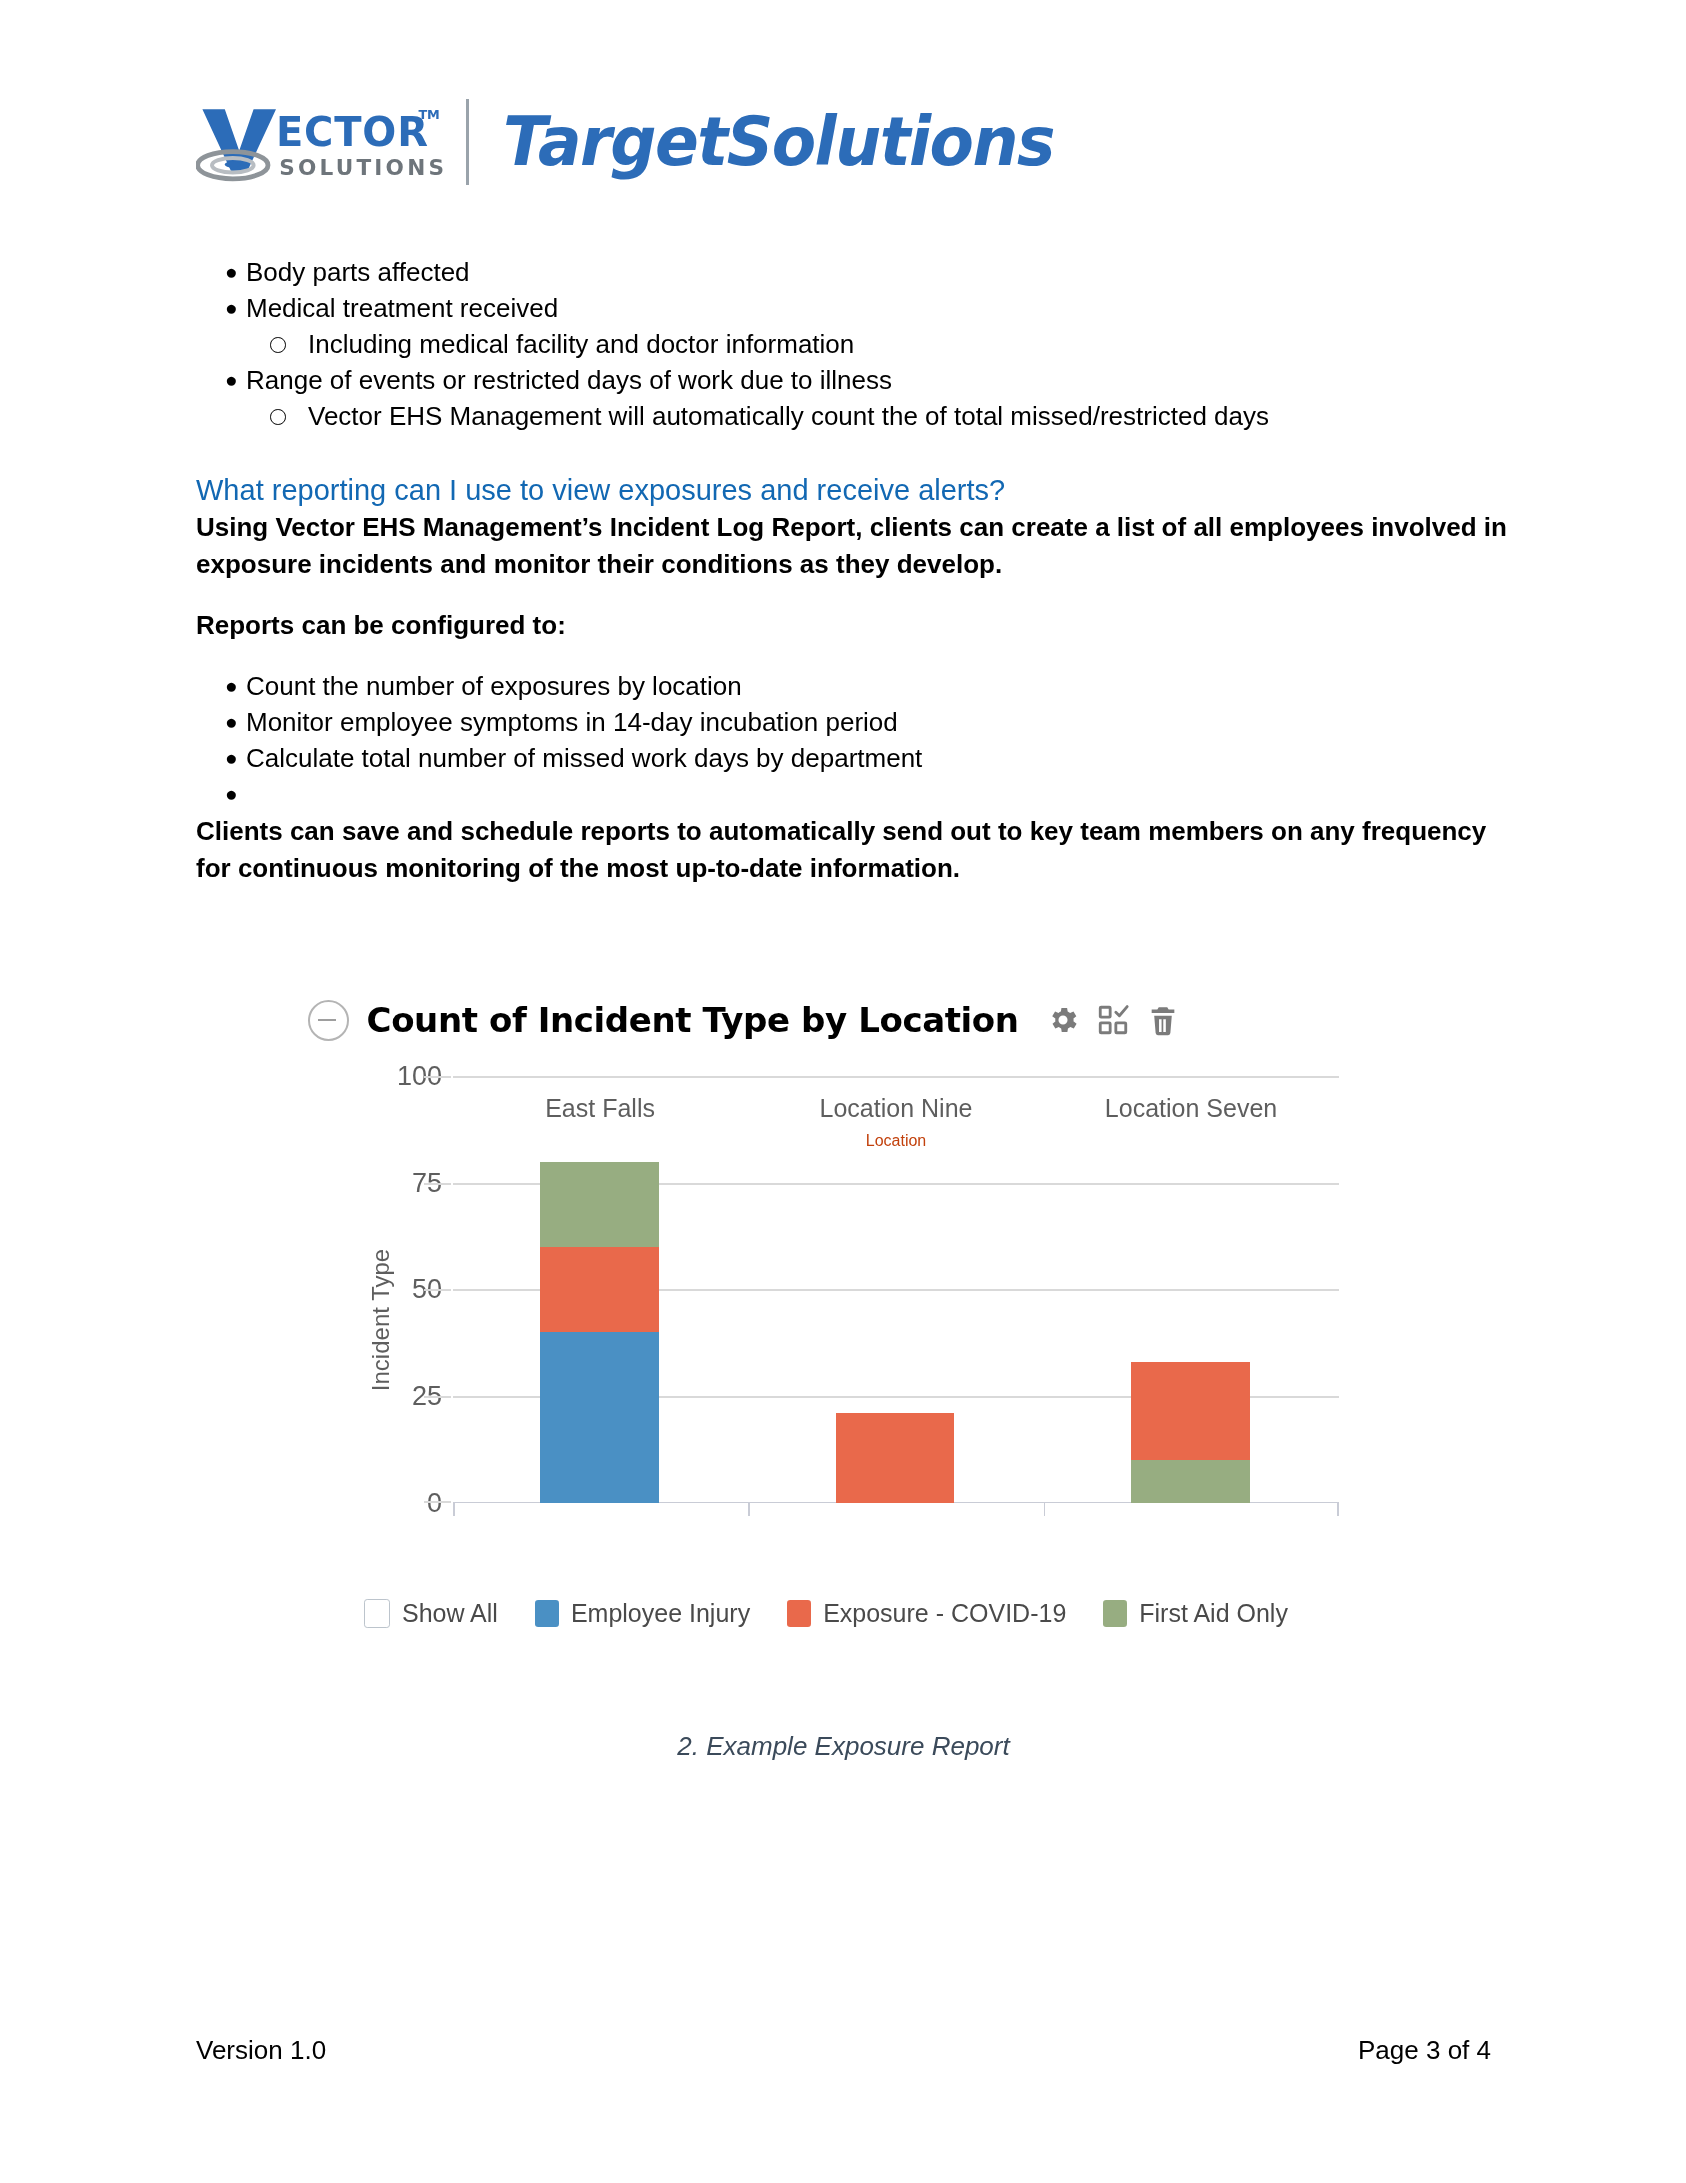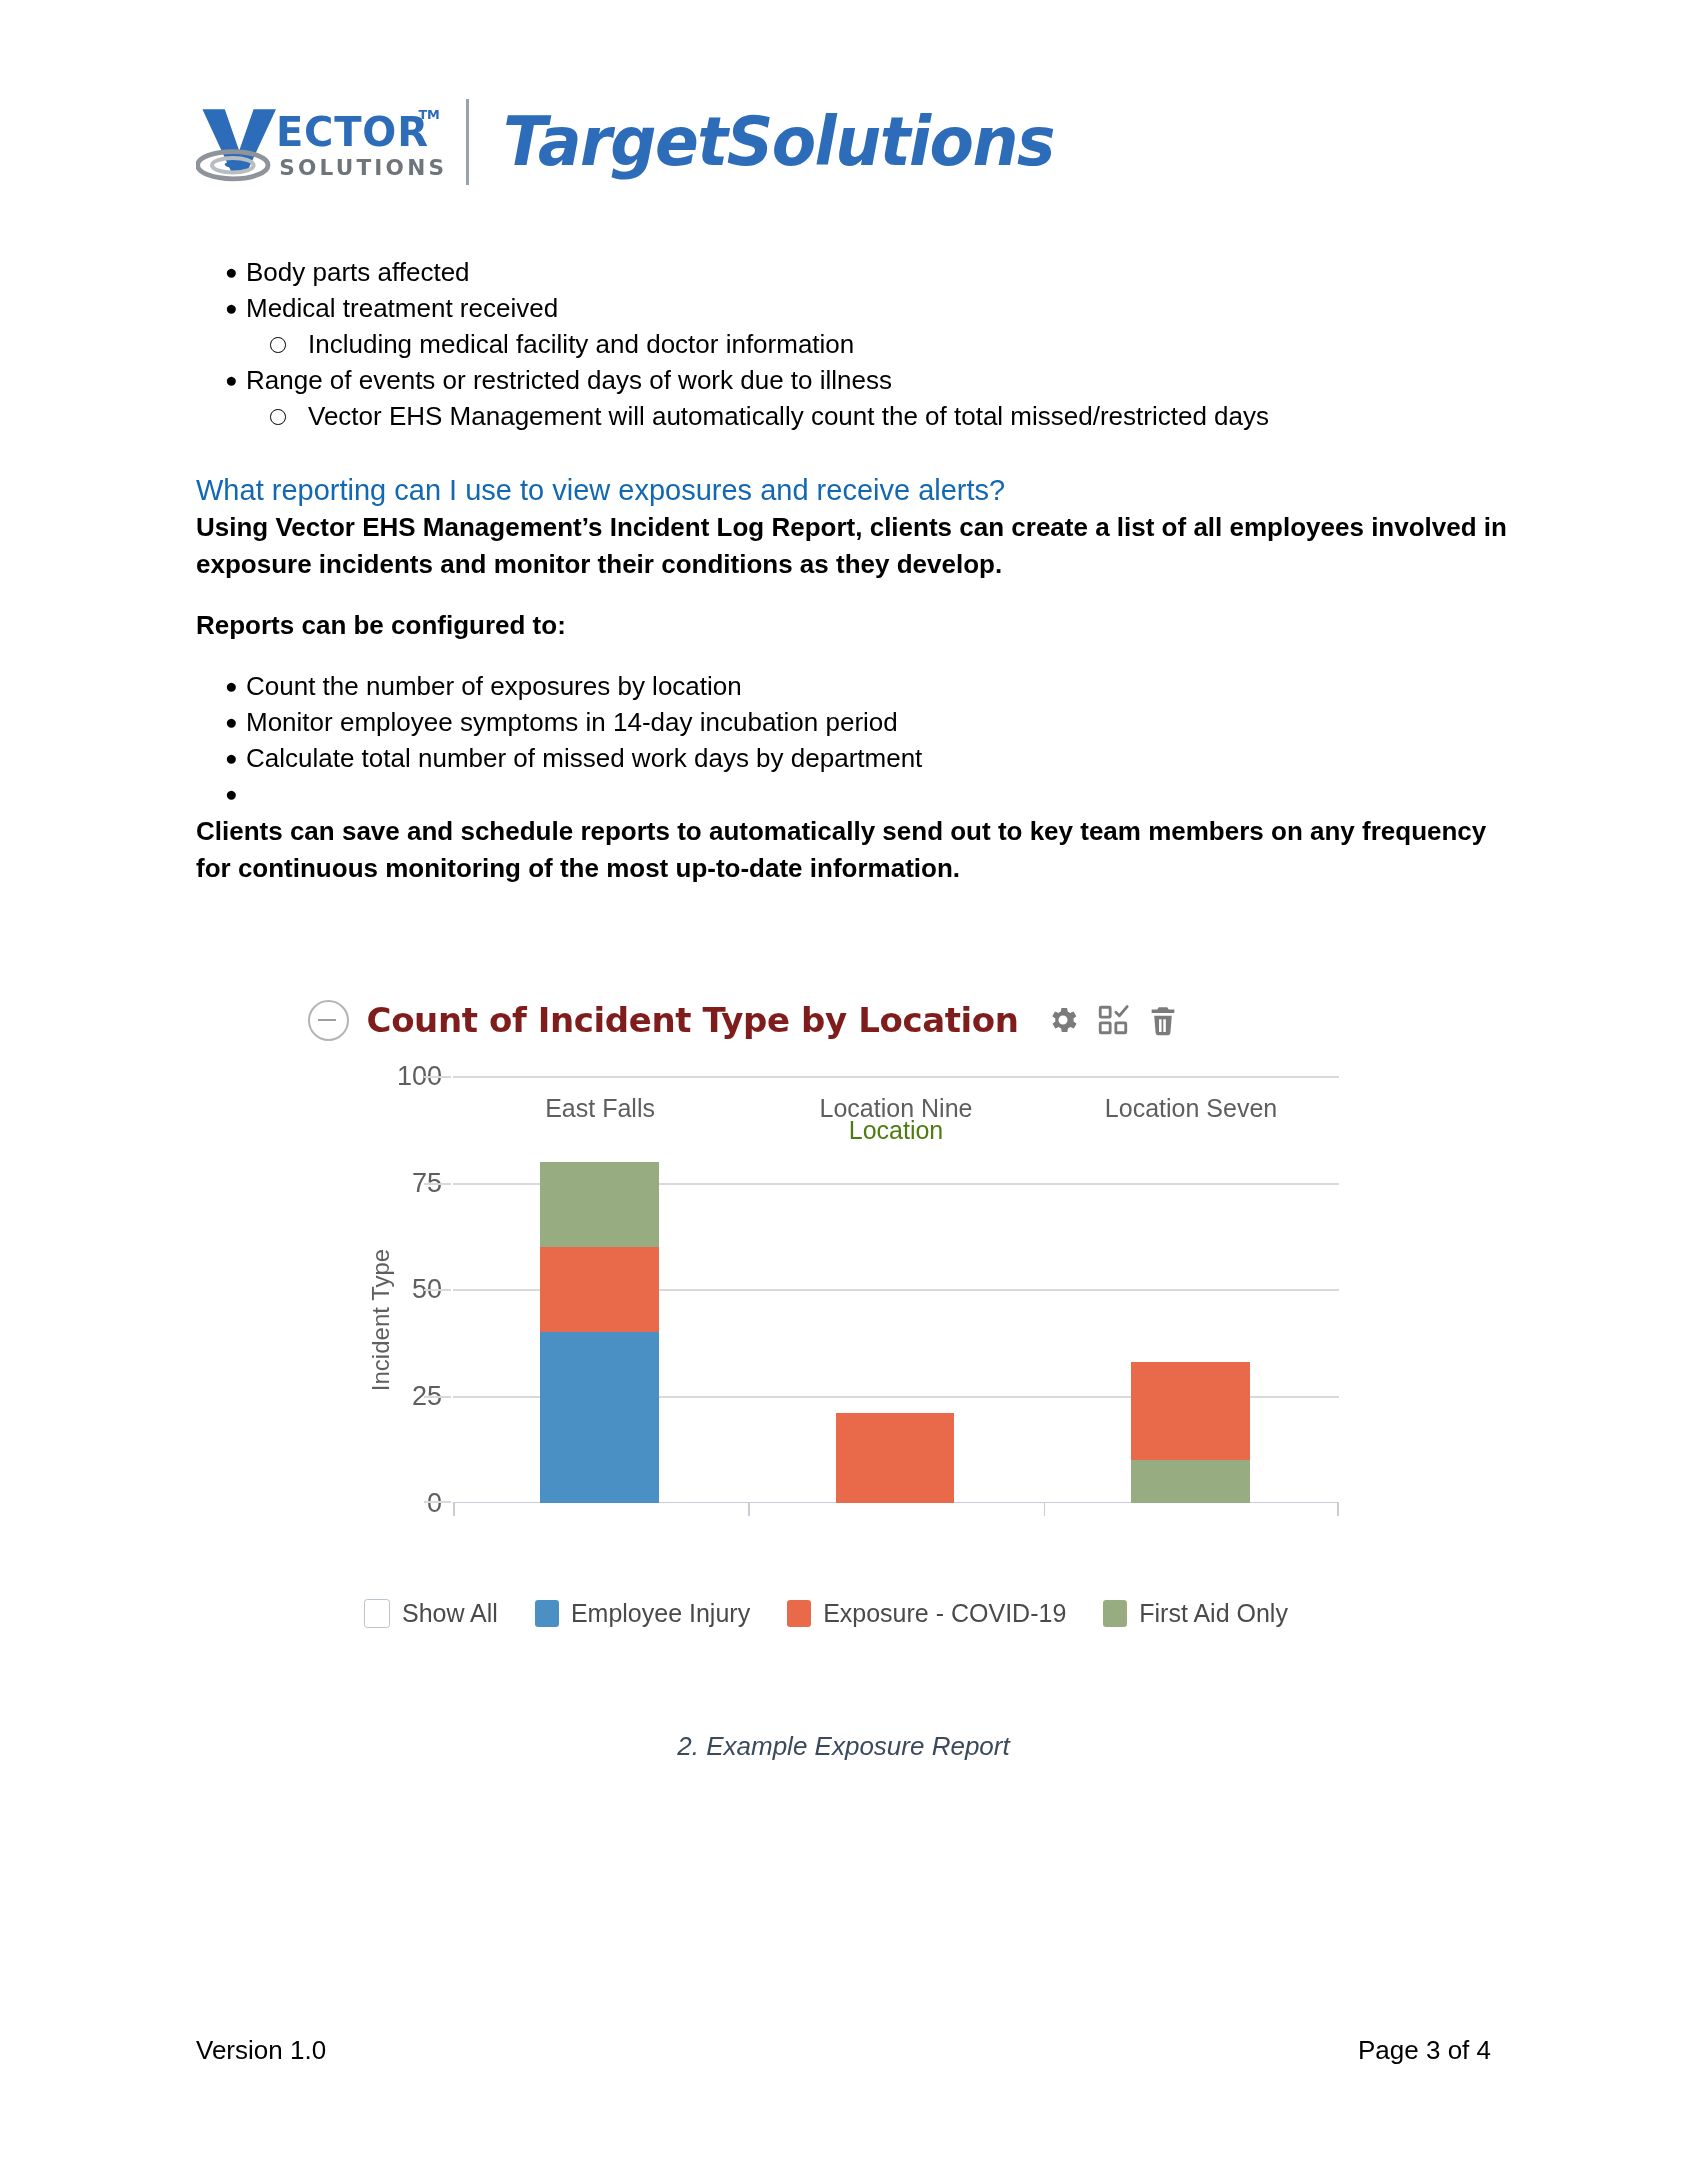--- a/index.html
+++ b/index.html
@@ -48,21 +48,21 @@
 
   
   .chart-wrap{position:absolute;left:308px;top:991px;width:1039px;}
   .chart-head{display:flex;align-items:center;height:58px;}
   .collapse-icon{width:37px;height:37px;border:2.4px solid #b4b4b4;border-radius:50%;
     position:relative;flex:0 0 auto;margin-right:17.6px;}
   .collapse-icon:after{content:"";position:absolute;left:8px;top:50%;margin-top:-1.2px;
     width:18.4px;height:2.4px;background:#9e9e9e;}
   .chart-title{
     font-family:"DejaVu Sans", sans-serif;
-    font-size:34px;font-weight:700;color:#7f1d1d;white-space:nowrap;
+    font-size:34px;font-weight:700;color:#000000;white-space:nowrap;
     letter-spacing:-0.4px;
   }
   .chart-icons{display:flex;align-items:center;gap:16px;margin-left:27px;}
   .chart-icons svg{display:block;}
 
   
   .plot{position:relative;width:1039px;height:520px;margin-top:11.2px;}
   .ylabel{
     position:absolute;left:1.6px;top:50%;
     transform:translate(0,-50%) rotate(-90deg);
@@ -79,22 +79,22 @@
   .axis-line{position:absolute;left:0;right:0;bottom:0;height:1.6px;background:#c9ccd6;}
   .tickmark{position:absolute;bottom:-12.8px;width:1.6px;height:12.8px;background:#c9ccd6;}
   .ytick-line{position:absolute;width:27px;height:1.6px;background:#d9d9d9;left:-29px;}
   .bar{position:absolute;bottom:0;}
   .seg{position:absolute;left:0;right:0;}
   .xtick-label{
     position:absolute;top:17.6px;font-size:25px;color:#5e5e5e;
     transform:translateX(-50%);white-space:nowrap;text-align:center;
   }
   .xaxis-title{
-    position:absolute;left:50%;top:40px;transform:translateX(-50%);
-    font-size:25px;color:#4d7c0f;white-space:nowrap;
+    position:absolute;left:50%;top:56px;transform:translateX(-50%);
+    font-size:16px;color:#c2410c;white-space:nowrap;
   }
 
   
   .legend{position:absolute;left:364px;top:1599px;width:991px;
     display:flex;align-items:center;gap:0;}
   .leg-item{display:flex;align-items:center;margin-right:37px;white-space:nowrap;}
   .leg-box{width:24px;height:27px;border-radius:3.2px;margin-right:12px;flex:0 0 auto;}
   .leg-box.empty{border:1.6px solid #bcc4cc;background:#fff;}
   .leg-text{font-size:25px;color:#4a4a4a;}
 

